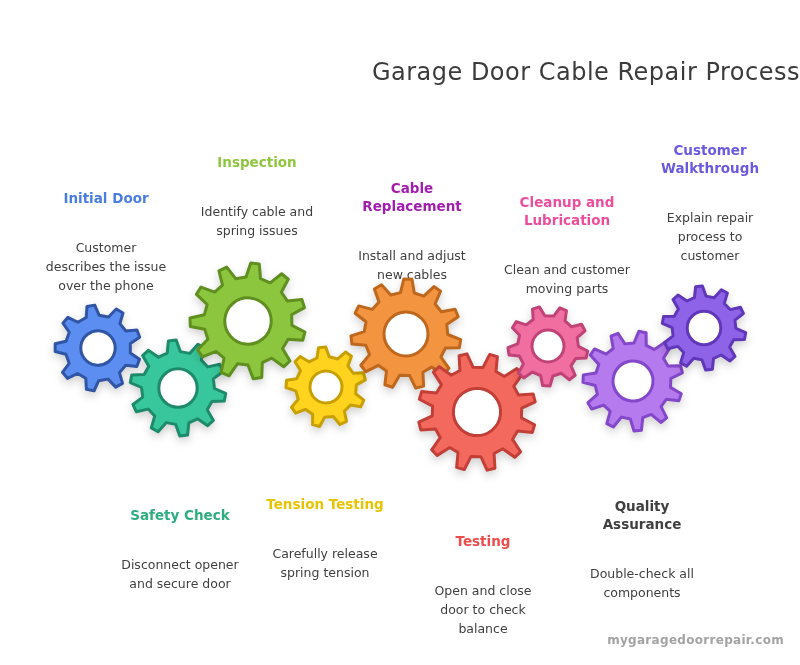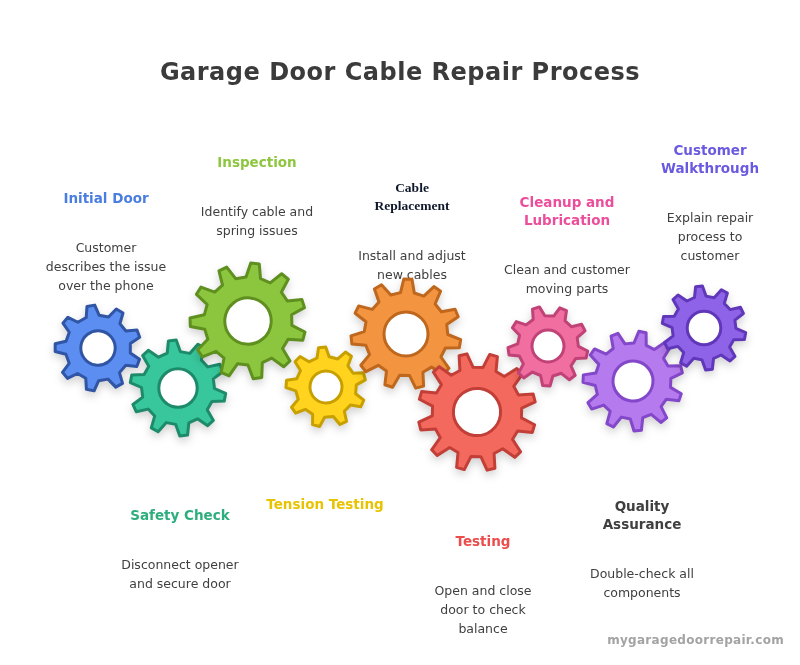--- a/index.html
+++ b/index.html
@@ -2,22 +2,22 @@
 <html><head>
 <meta charset="utf-8">
 <style>
   html,body{margin:0;padding:0;}
   body{
     width:800px;height:665px;position:relative;overflow:hidden;
     background:#ffffff;
     font-family:"DejaVu Sans","Liberation Sans",sans-serif;
   }
   .title{
-    position:absolute;top:58px;left:0;width:800px;text-align:center;
-    font-size:24px;font-weight:700;color:#3b3b3b;letter-spacing:.5px;
+    position:absolute;top:58px;left:0;width:800px;text-align:right;
+    font-size:24px;font-weight:400;color:#3b3b3b;letter-spacing:.5px;
   }
   .step{
     position:absolute;text-align:center;transform:translateX(-50%);
     white-space:pre-line;width:190px;
   }
   .step-heading{
     font-size:13.5px;font-weight:700;line-height:18px;margin:0 0 12px 0;
     white-space:pre-line;
   }
   .step-body{
@@ -62,21 +62,21 @@
   <div class="step-body">Customer
 describes the issue
 over the phone</div>
 </div>
 <div class="step s2">
   <div class="step-heading" style="color: rgb(141, 198, 63);">Inspection</div>
   <div class="step-body">Identify cable and
 spring issues</div>
 </div>
 <div class="step s3">
-  <div class="step-heading" style="color: #0f172a; font-family: Liberation Serif, serif;">Cable
+  <div class="step-heading" style="color: #a21caf;">Cable
 Replacement</div>
   <div class="step-body">Install and adjust
 new cables</div>
 </div>
 <div class="step s4">
   <div class="step-heading" style="color: rgb(236, 78, 155);">Cleanup and
 Lubrication</div>
   <div class="step-body">Clean and customer
 moving parts</div>
 </div>
@@ -88,20 +88,22 @@
 customer</div>
 </div>
 
 <div class="step s6">
   <div class="step-heading" style="color: rgb(46, 174, 125);">Safety Check</div>
   <div class="step-body">Disconnect opener
 and secure door</div>
 </div>
 <div class="step s7">
   <div class="step-heading" style="color: rgb(232, 196, 0);">Tension Testing</div>
+  <div class="step-body">Carefully release
+spring tension</div>
 </div>
 <div class="step s8">
   <div class="step-heading" style="color: rgb(237, 76, 76); text-align: center;">Testing</div>
   <div class="step-body">Open and close
 door to check
 balance</div>
 </div>
 <div class="step s9">
   <div class="step-heading" style="color: #404040;">Quality
 Assurance</div>

